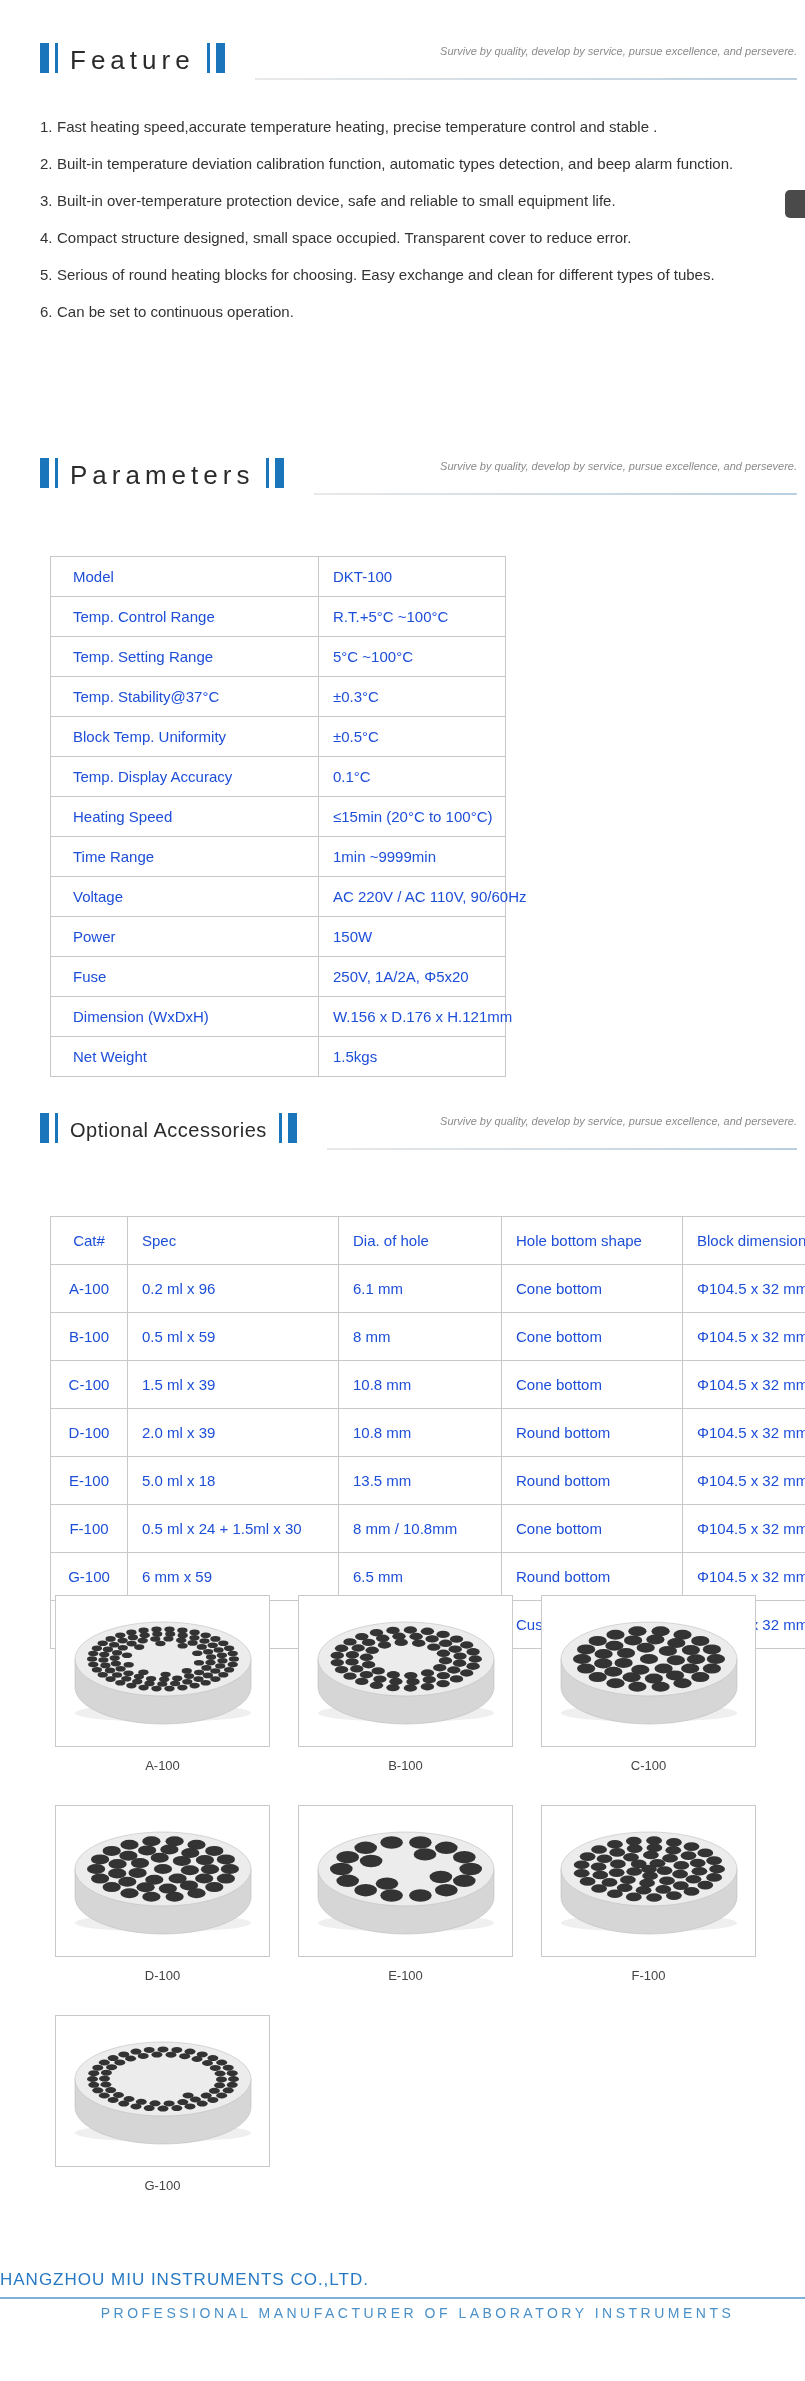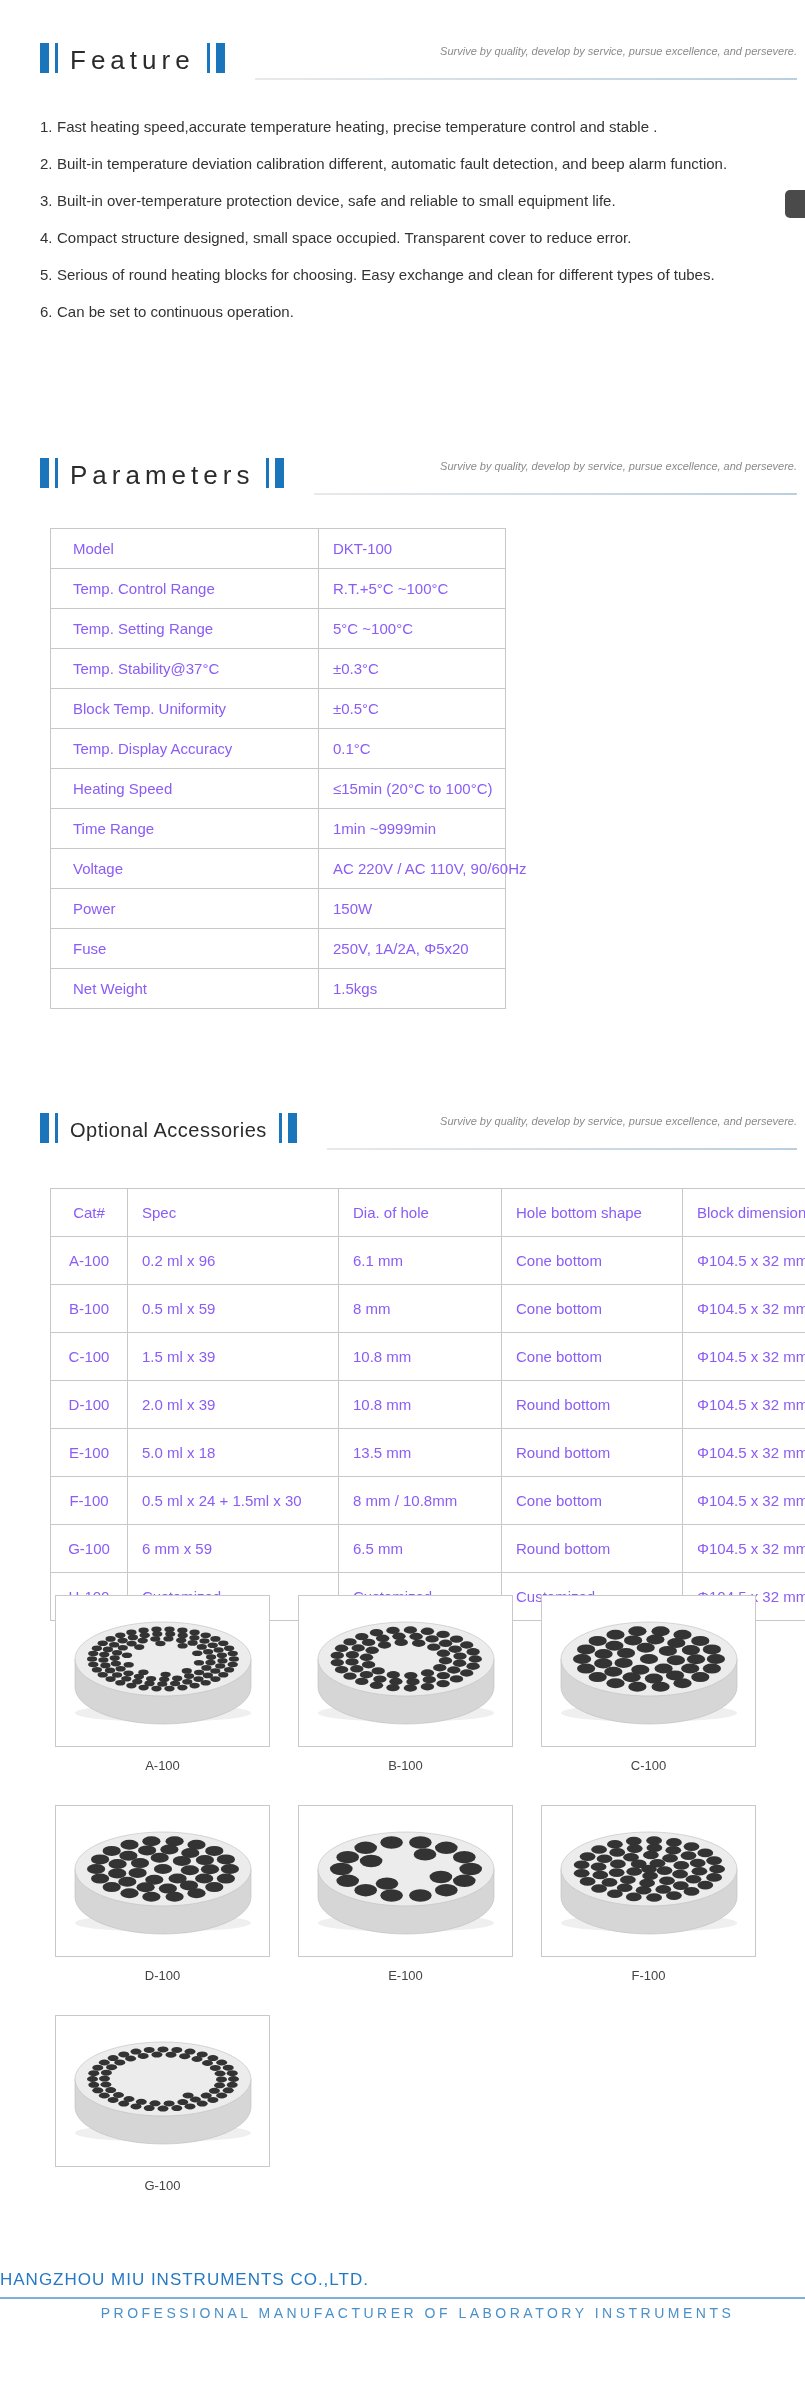--- a/index.html
+++ b/index.html
@@ -21,21 +21,21 @@
                background:linear-gradient(to right,#e9e9e9,#b9cfe0) bottom/100% 2px no-repeat;}
   .slogan{font-style:italic;font-size:11px;color:#8a8a8a;padding-bottom:4px;}
 
   
   .feature-list{position:absolute;top:108px;left:40px;width:738px;margin:0;padding:0;
                 list-style:none;font-size:15px;color:#333;}
   .feature-list li{position:relative;padding-left:17px;line-height:37px;}
   .feature-list .num{position:absolute;left:0;top:0;}
 
   
-  table{border-collapse:collapse;font-size:15px;color:#8b5cf6;}
+  table{border-collapse:collapse;font-size:15px;color:#1d4ed8;margin-top:28px;}
   td,th{border:1px solid #c8c8c8;height:39px;font-weight:normal;text-align:left;
         padding:0 8px 0 14px;white-space:nowrap;}
   .params-table{position:absolute;top:528px;left:50px;width:456px;table-layout:fixed;}
   .params-table td:first-child{width:237px;padding-left:22px;}
   .acc-table{position:absolute;top:1188px;left:50px;width:706px;table-layout:fixed;}
   .acc-table .c0{width:72px;text-align:center;padding:4px 2px;}
   .acc-table .c1{width:188px;}
   .acc-table .c2{width:140px;}
   .acc-table .c3{width:158px;}
   .acc-table .c4{width:148px;}
@@ -68,21 +68,21 @@
     <span class="bars-left"><span class="bar thick"></span><span class="bar thin"></span></span>
     <h2 class="sec-title">Feature</h2>
     <span class="bars-right"><span class="bar thin"></span><span class="bar thick"></span></span>
     <span class="slogan-wrap">
       <span class="slogan">Survive by quality, develop by service, pursue excellence, and persevere.</span>
     </span>
   </div>
 
   <ol class="feature-list">
       <li><span class="num">1.</span><span> Fast heating speed,accurate temperature heating, precise temperature control and stable .</span></li>
-      <li><span class="num">2.</span><span> Built-in temperature deviation calibration different, automatic fault detection, and beep alarm function.</span></li>
+      <li><span class="num">2.</span><span> Built-in temperature deviation calibration function, automatic types detection, and beep alarm function.</span></li>
       <li><span class="num">3.</span><span> Built-in over-temperature protection device, safe and reliable to small equipment life.</span></li>
       <li><span class="num">4.</span><span> Compact structure designed, small space occupied. Transparent cover to reduce error.</span></li>
       <li><span class="num">5.</span><span> Serious of round heating blocks for choosing. Easy exchange and clean for different types of tubes.</span></li>
       <li><span class="num">6.</span><span> Can be set to continuous operation.</span></li>
     </ol>
 
   <div class="sec-header" style="top:455px">
     <span class="bars-left"><span class="bar thick"></span><span class="bar thin"></span></span>
     <h2 class="sec-title">Parameters</h2>
     <span class="bars-right"><span class="bar thin"></span><span class="bar thick"></span></span>
@@ -129,20 +129,24 @@
           <td>Voltage</td>
           <td>AC 220V / AC 110V, 90/60Hz</td>
         </tr>
         <tr>
           <td>Power</td>
           <td>150W</td>
         </tr>
         <tr>
           <td>Fuse</td>
           <td>250V, 1A/2A, Φ5x20</td>
+        </tr>
+        <tr>
+          <td>Dimension (WxDxH)</td>
+          <td>W.156 x D.176 x H.121mm</td>
         </tr>
         <tr>
           <td>Net Weight</td>
           <td>1.5kgs</td>
         </tr>
       </tbody>
   </table>
 
   <div class="sec-header" style="top:1110px">
     <span class="bars-left"><span class="bar thick"></span><span class="bar thin"></span></span>

